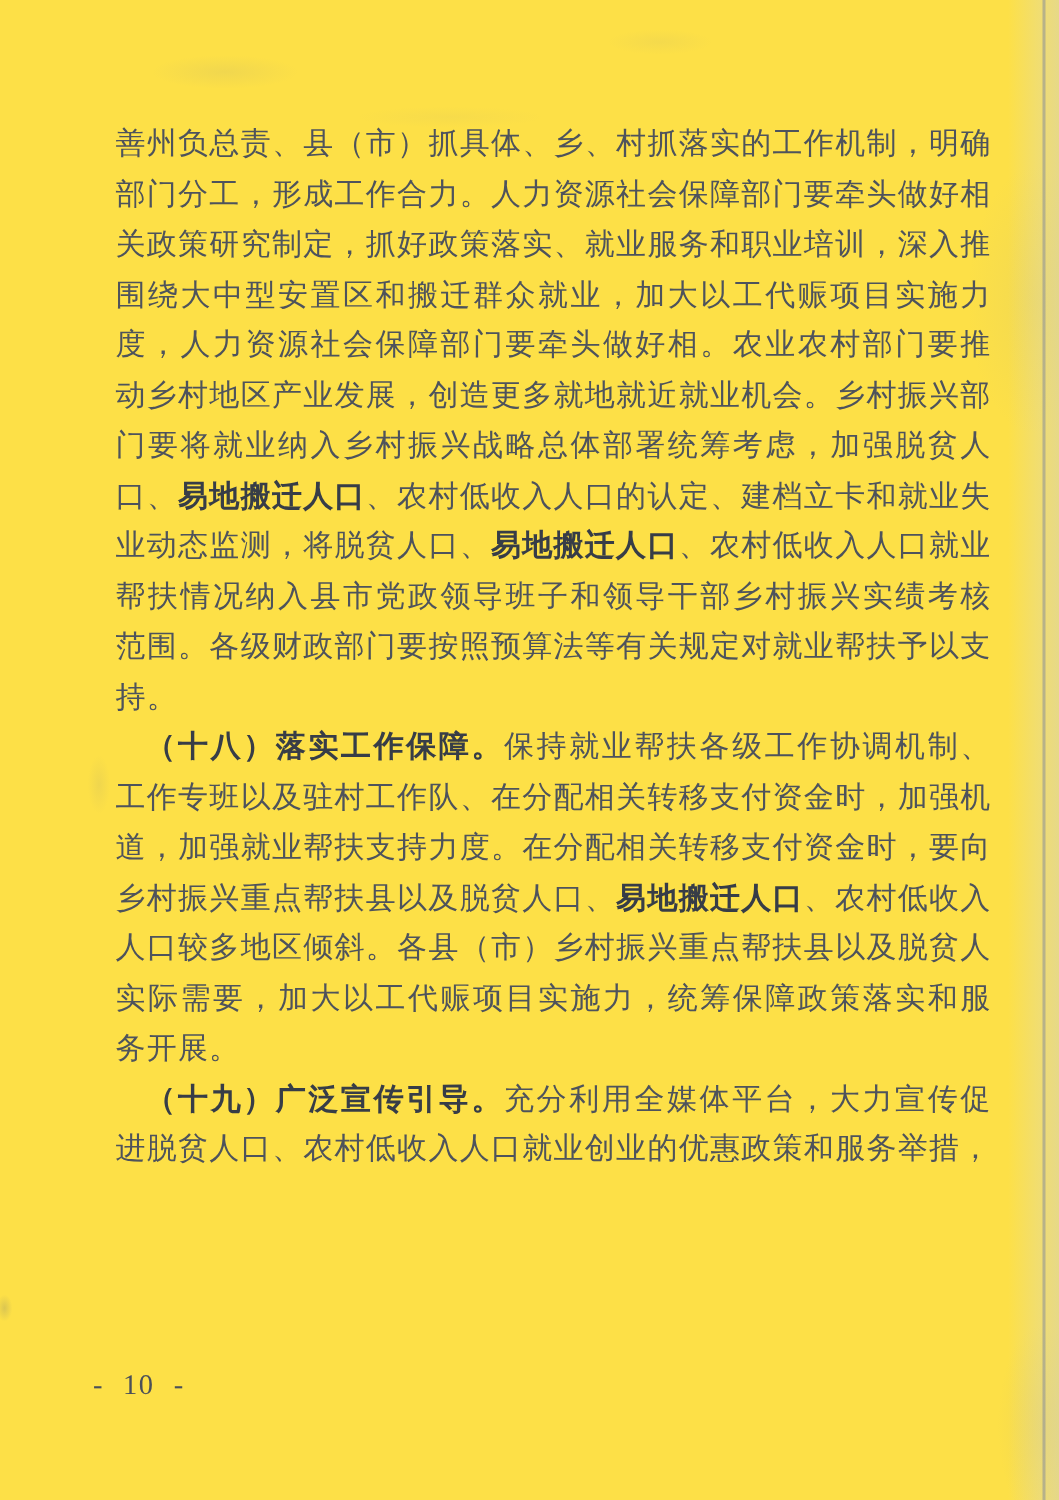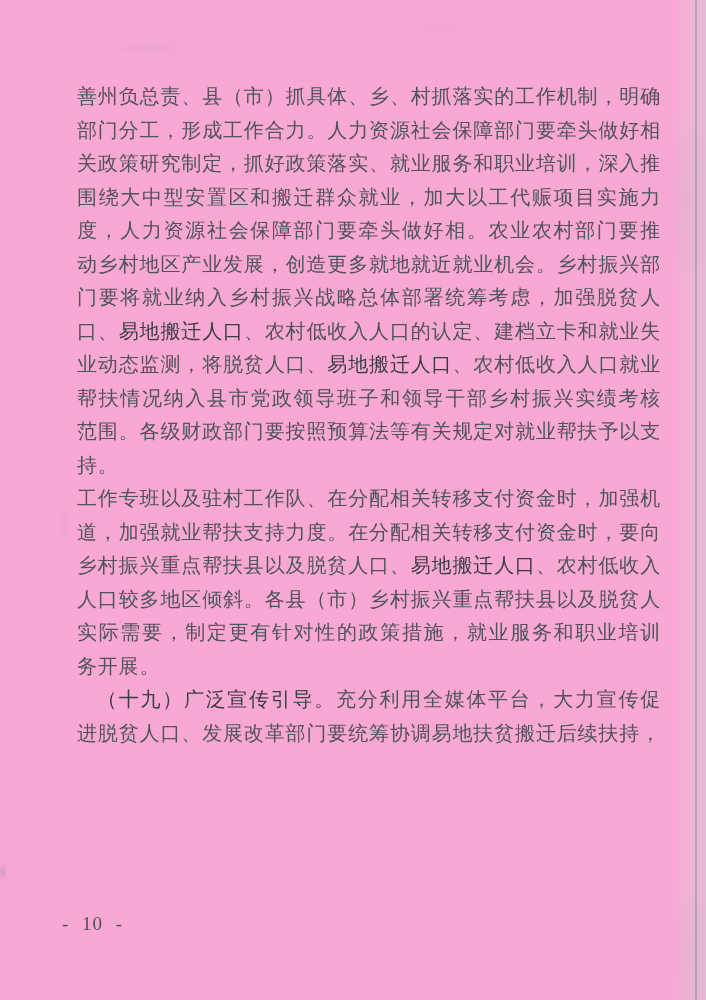--- a/index.html
+++ b/index.html
@@ -2,21 +2,21 @@
 <html style="--text: #4e535c; --bold: #373d47;"><head>
 <meta charset="utf-8">
 <style>
   html, body { margin: 0; padding: 0; }
   body {
     width: 706px; height: 1000px;
     position: relative; overflow: hidden;
     background: #fbfbfa;
     font-family: "Liberation Serif", "DejaVu Serif", serif;
   }
-  .page { position: absolute; inset: 0; background: #f9a8d4; }
+  .page { position: absolute; inset: 0; background: #fde047; }
   
   .noise {
     position: absolute; inset: 0; pointer-events: none;
     background:
       radial-gradient(70px 16px at 150px 48px, rgba(130,135,145,.10), transparent 70%),
       radial-gradient(50px 12px at 440px 28px, rgba(130,135,145,.07), transparent 70%),
       radial-gradient(90px 10px at 300px 78px, rgba(130,135,145,.05), transparent 70%),
       radial-gradient(7px 12px at 3px 872px, rgba(100,106,116,.22), transparent 75%),
       radial-gradient(10px 26px at 66px 523px, rgba(120,126,136,.10), transparent 75%),
       radial-gradient(60px 120px at 690px 200px, rgba(150,156,164,.10), transparent 75%),
@@ -36,21 +36,21 @@
     font-size: 20px; letter-spacing: .8px;
     color: var(--text, #4e535c);
   }
   .line {
     height: 33.5px; line-height: 33.5px;
     text-align: justify; text-align-last: justify; text-justify: inter-character;
     overflow: hidden;
   }
   .line.indent { padding-left: 20px; }
   .line.short { text-align-last: left; }
-  .b { font-weight: 400; color: var(--bold, #373d47); }
+  .b { font-weight: 700; color: var(--bold, #373d47); }
   .footer {
     position: absolute; left: 62px; top: 913px;
     font-size: 19px; color: #4b5059;
     word-spacing: 7px; letter-spacing: 1px;
   }
 </style>
 </head>
 <body>
 
 <div class="page">
@@ -63,23 +63,24 @@
       <div class="line"><span>关政策研究制定，抓好政策落实、就业服务和职业培训，深入推</span></div>
       <div class="line"><span>围绕大中型安置区和搬迁群众就业，加大以工代赈项目实施力</span></div>
       <div class="line"><span>度，人力资源社会保障部门要牵头做好相。农业农村部门要推</span></div>
       <div class="line"><span>动乡村地区产业发展，创造更多就地就近就业机会。乡村振兴部</span></div>
       <div class="line"><span>门要将就业纳入乡村振兴战略总体部署统筹考虑，加强脱贫人</span></div>
       <div class="line"><span>口、</span><span class="b">易地搬迁人口</span><span>、农村低收入人口的认定、建档立卡和就业失</span></div>
       <div class="line"><span>业动态监测，将脱贫人口、</span><span class="b">易地搬迁人口</span><span>、农村低收入人口就业</span></div>
       <div class="line"><span>帮扶情况纳入县市党政领导班子和领导干部乡村振兴实绩考核</span></div>
       <div class="line"><span>范围。各级财政部门要按照预算法等有关规定对就业帮扶予以支</span></div>
       <div class="line short"><span>持。</span></div>
+      <div class="line indent"><span class="b">（十八）落实工作保障。</span><span>保持就业帮扶各级工作协调机制、</span></div>
       <div class="line"><span>工作专班以及驻村工作队、在分配相关转移支付资金时，加强机</span></div>
       <div class="line"><span>道，加强就业帮扶支持力度。在分配相关转移支付资金时，要向</span></div>
       <div class="line"><span>乡村振兴重点帮扶县以及脱贫人口、</span><span class="b">易地搬迁人口</span><span>、农村低收入</span></div>
       <div class="line"><span>人口较多地区倾斜。各县（市）乡村振兴重点帮扶县以及脱贫人口</span></div>
-      <div class="line"><span>实际需要，制定更有针对性的政策措施，就业服务和职业培训</span></div>
+      <div class="line"><span>实际需要，加大以工代赈项目实施力，统筹保障政策落实和服</span></div>
       <div class="line short"><span>务开展。</span></div>
       <div class="line indent"><span class="b">（十九）广泛宣传引导。</span><span>充分利用全媒体平台，大力宣传促</span></div>
-      <div class="line"><span>进脱贫人口、发展改革部门要统筹协调易地扶贫搬迁后续扶持，</span></div>
+      <div class="line"><span>进脱贫人口、农村低收入人口就业创业的优惠政策和服务举措，</span></div>
     </main>
   <div class="footer">- 10 -</div>
 </div>
 
 </body></html>

